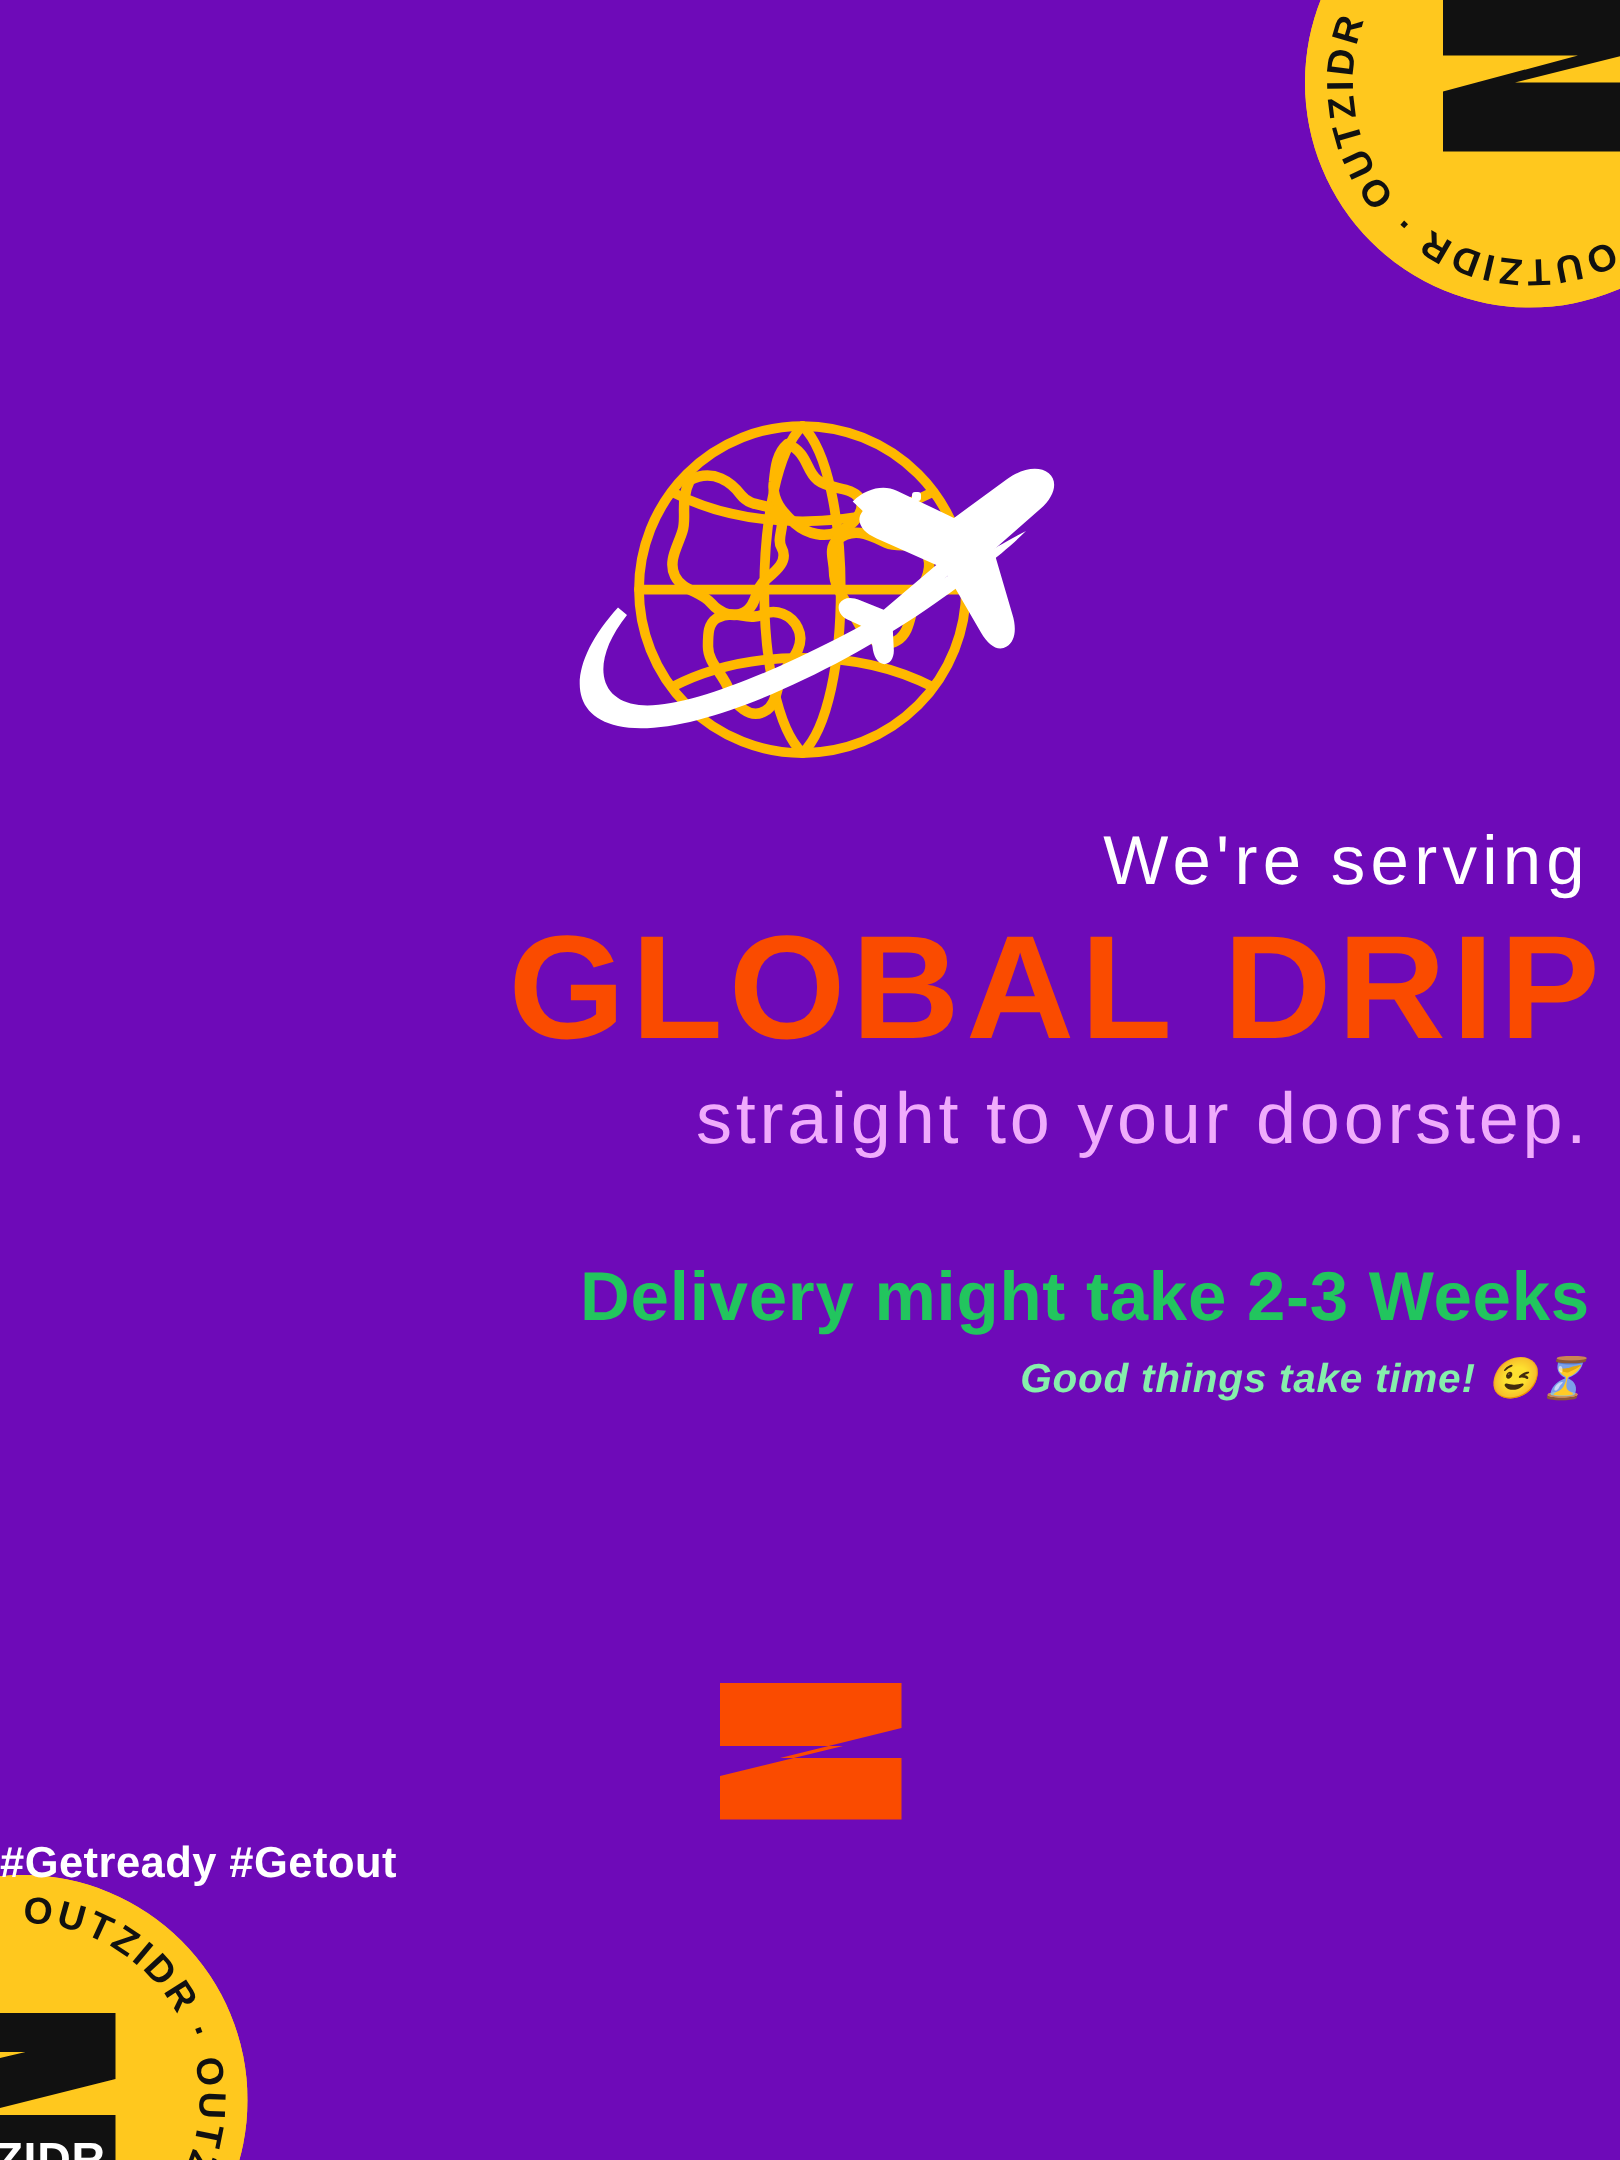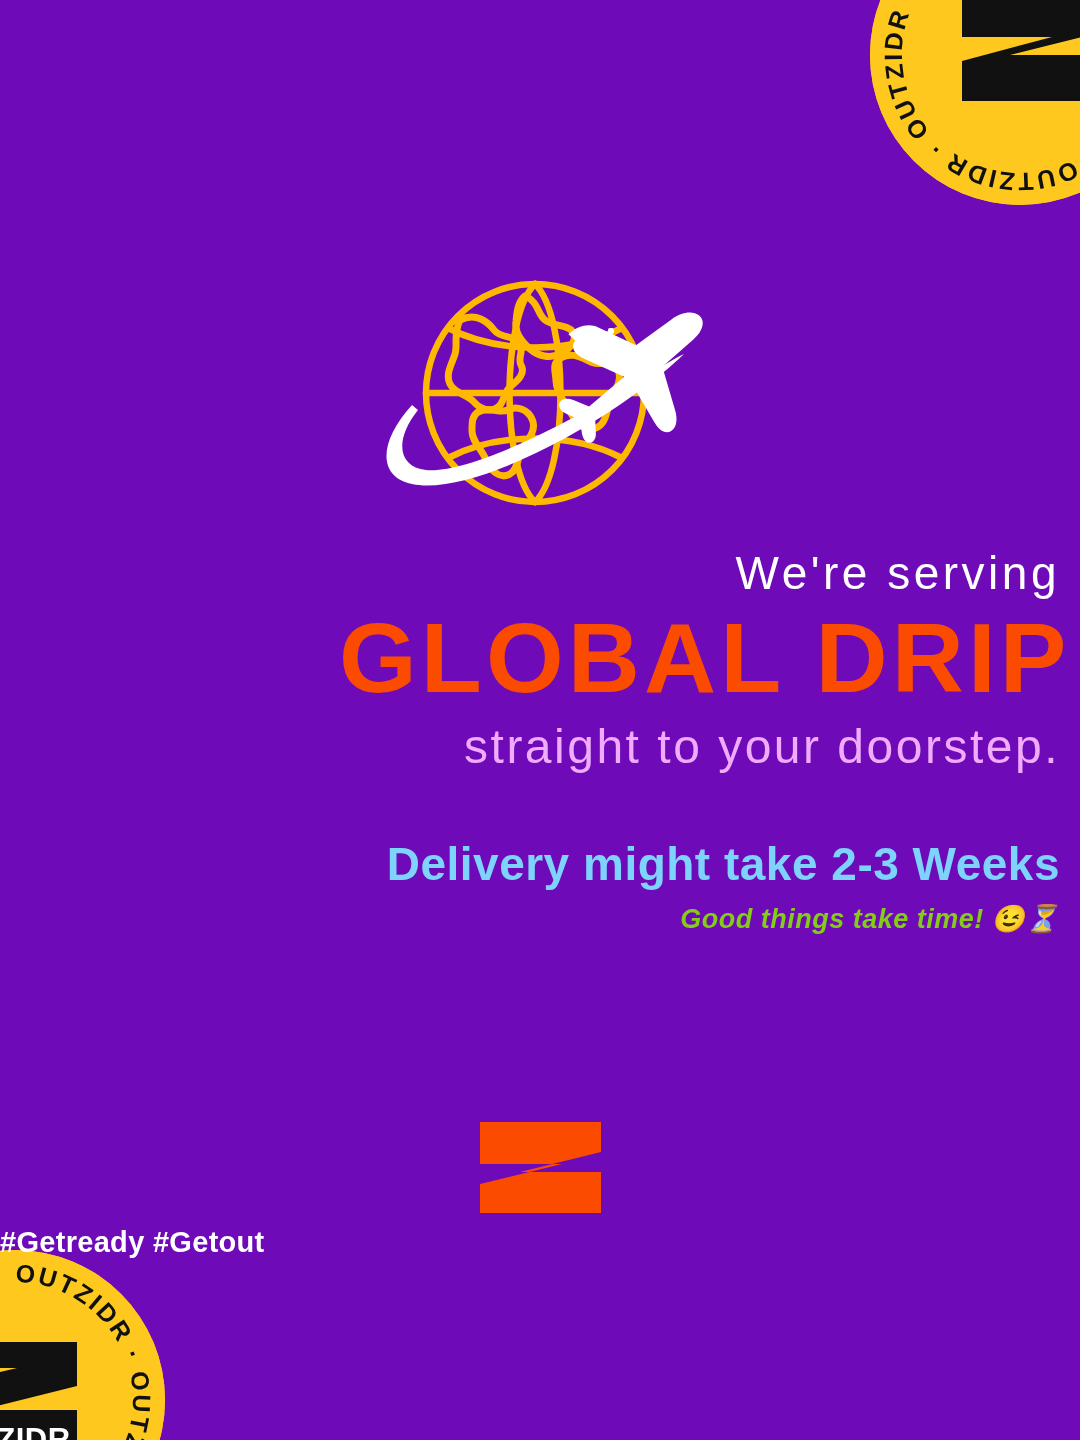--- a/index.html
+++ b/index.html
@@ -65,28 +65,28 @@
   }
   .line-doorstep {
     color: #f0abfc;
     font-size: 48px;
     font-weight: 300;
     letter-spacing: 2.5px;
     line-height: 1.15;
     margin-top: 10px;
   }
   .line-delivery {
-    color: #7dd3fc;
+    color: #22c55e;
     font-size: 46px;
     font-weight: 700;
     letter-spacing: 0.5px;
     margin-top: 62px;
   }
   .line-good {
-    color: #84cc16;
+    color: #86efac;
     font-size: 27px;
     font-weight: 700;
     font-style: italic;
     letter-spacing: 0.5px;
     margin-top: 12px;
   }
 
   
   .footer {
     position: absolute;

